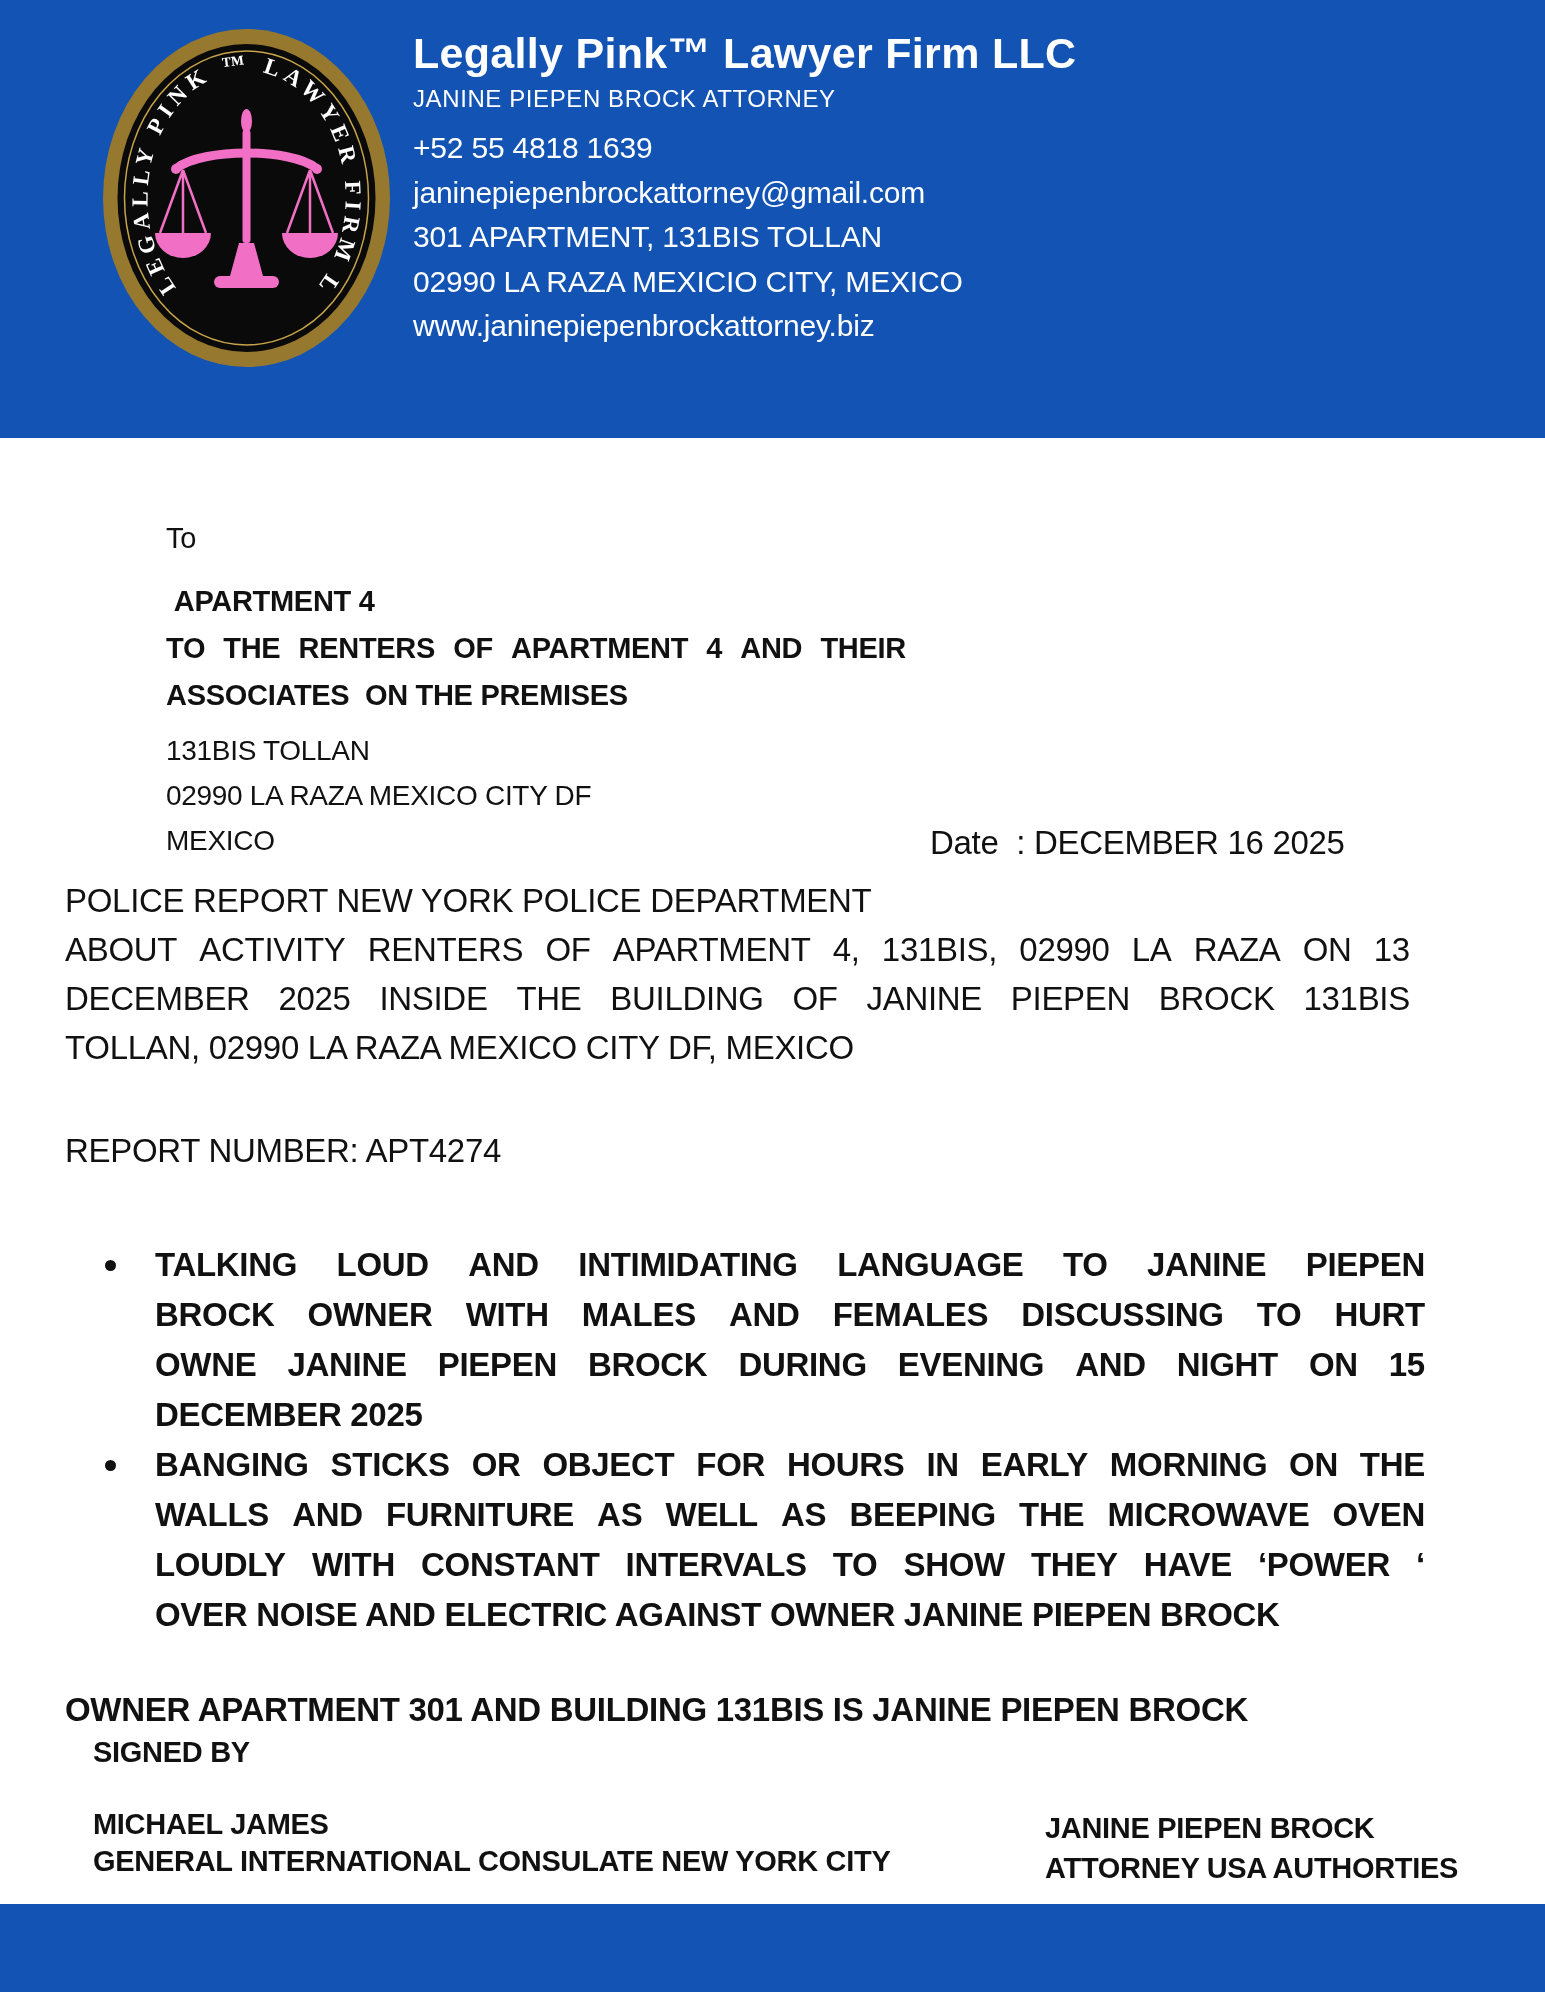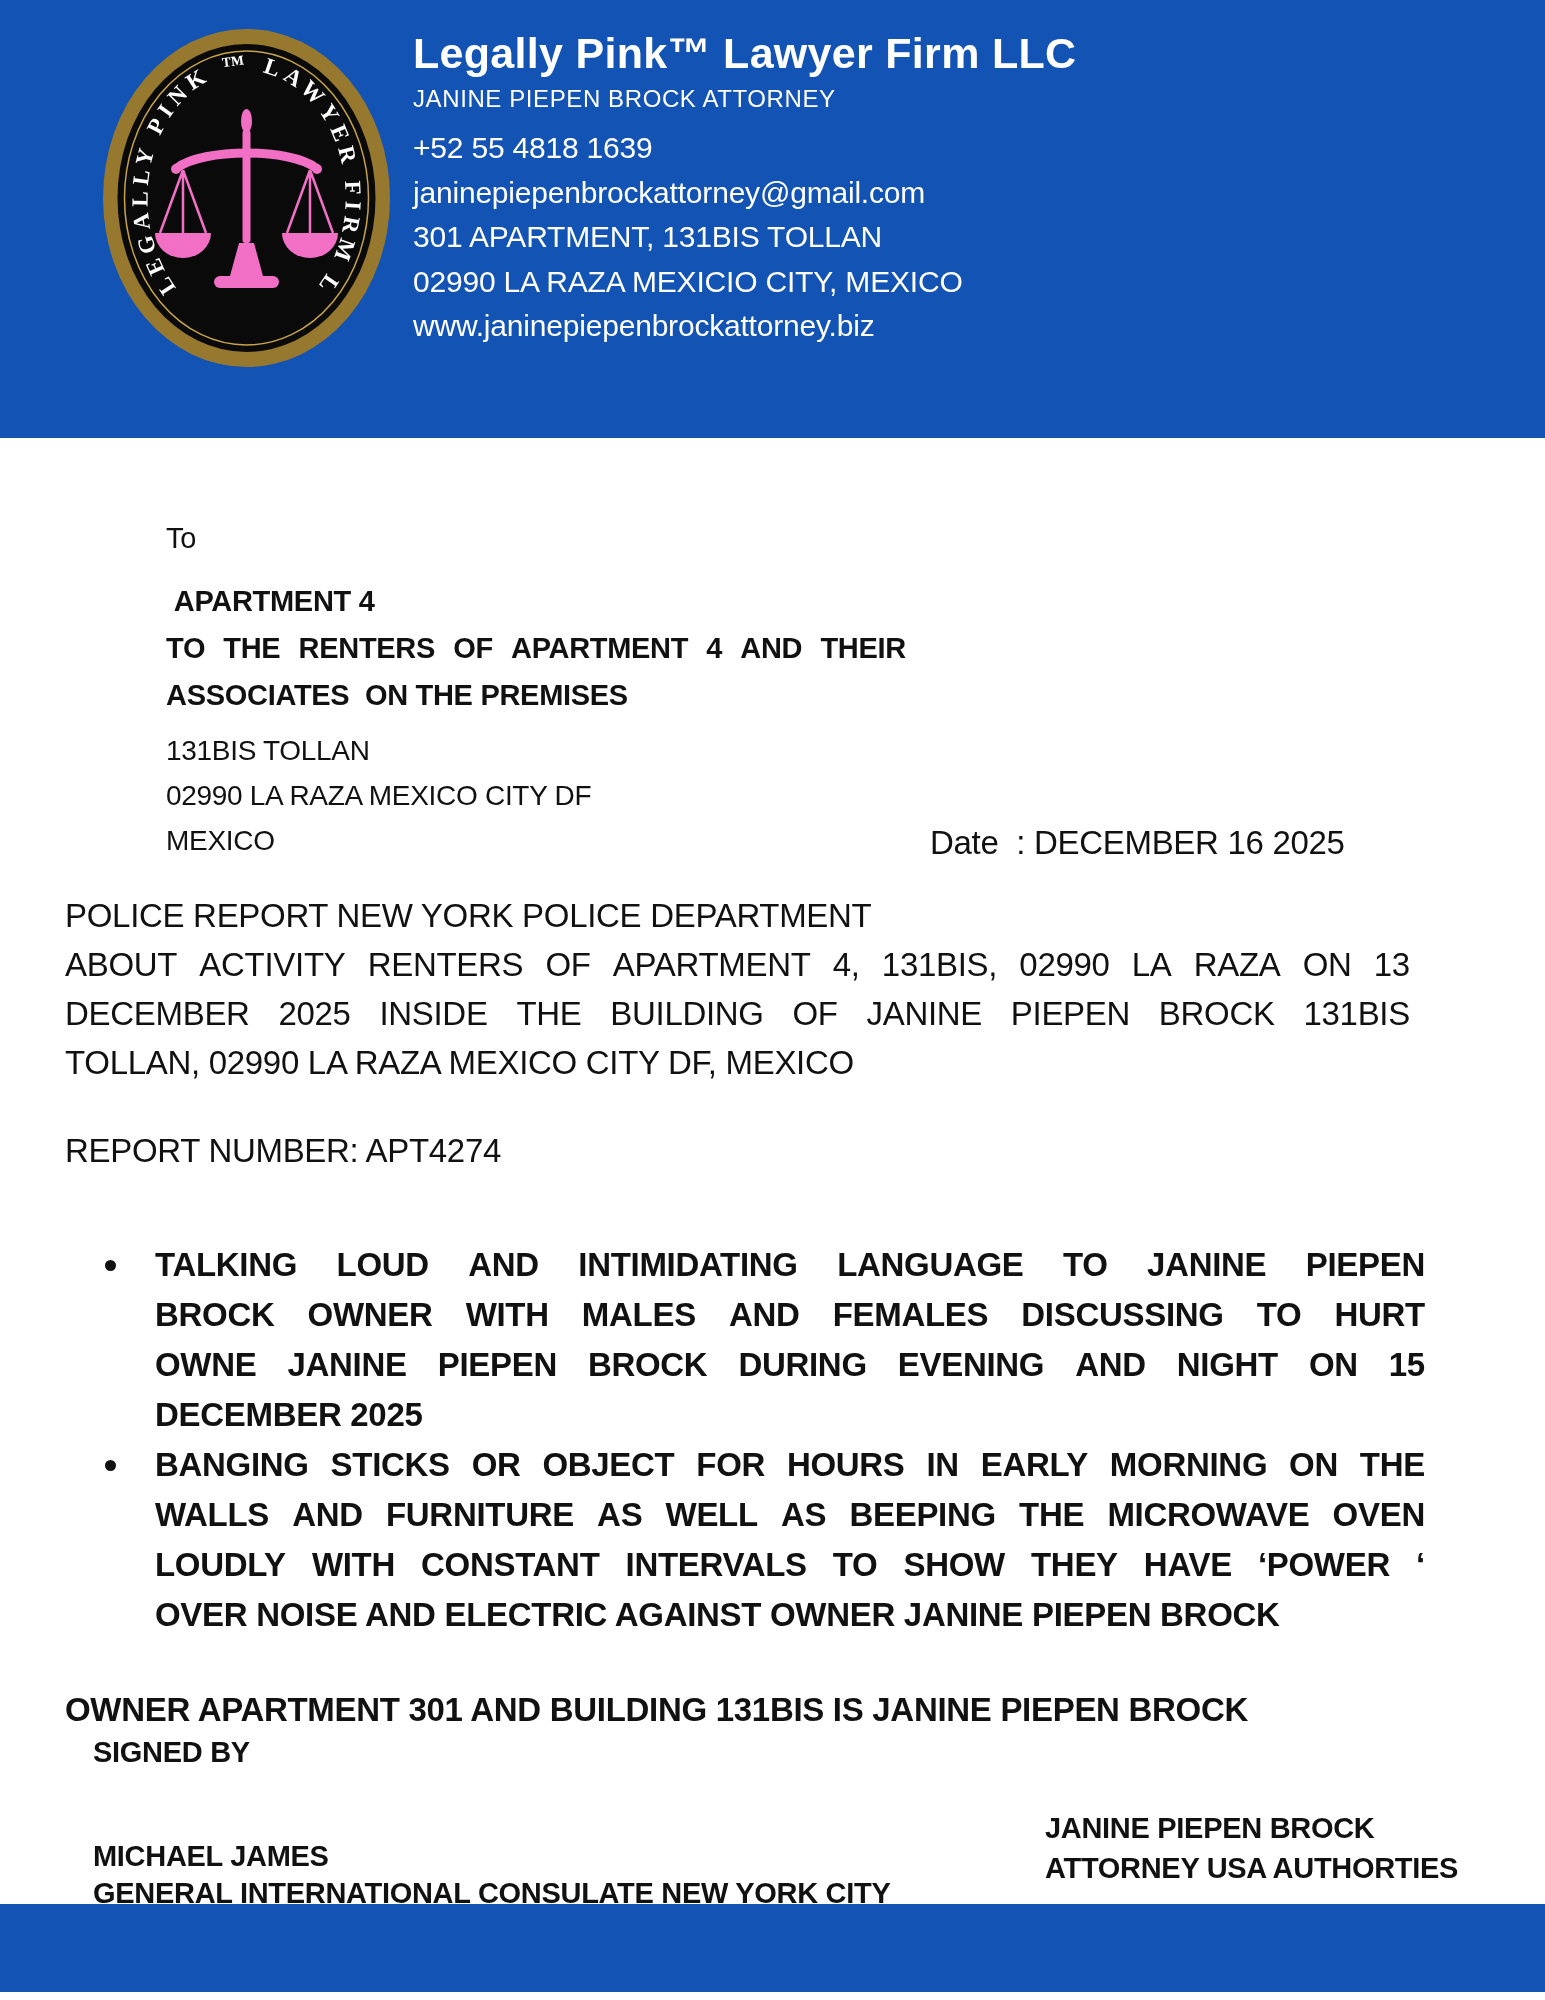--- a/index.html
+++ b/index.html
@@ -30,31 +30,31 @@
   .attorney-name{font-size:24px;font-weight:normal;line-height:46px;letter-spacing:0.6px;}
   .contacts{margin-top:4px;}
   .contact{font-size:30px;font-weight:400;line-height:44.5px;letter-spacing:-0.2px;}
   
   .doc-text{letter-spacing:-0.3px;}
   .prewrap{white-space:pre-wrap;}
   .to-label{left:166px;top:522px;font-size:29px;}
   .recipient-bold{left:166px;top:578px;width:740px;font-size:29px;font-weight:bold;line-height:47px;}
   .recipient-address{left:166px;top:728px;font-size:28px;line-height:45px;}
   .date-line{left:930px;top:824px;font-size:33px;white-space:pre;}
-  .intro{left:65px;top:876px;width:1345px;font-size:33px;line-height:49px;margin-top:15px;}
+  .intro{left:65px;top:876px;width:1345px;font-size:33px;line-height:49px;}
   .report-number{left:65px;top:1132px;font-size:33px;font-weight:normal;}
   .bullets{left:105px;top:1240px;width:1320px;}
   .bullet{display:flex;align-items:flex-start;}
   .dot{flex:0 0 11px;width:11px;height:11px;border-radius:50%;background:#111;margin-top:20px;}
   .bullet-lines{margin-left:39px;width:1270px;font-size:33px;font-weight:bold;line-height:50px;}
   .line{min-height:1em;}
   .just{display:flex;justify-content:space-between;}
   .owner-line{left:65px;top:1691px;font-size:33px;font-weight:bold;letter-spacing:-0.3px;}
   .signed-by{left:93px;top:1736px;font-size:29px;font-weight:bold;}
-  .sig-left{left:93px;top:1806px;font-size:29px;font-weight:bold;line-height:37px;margin-top:32px;}
+  .sig-left{left:93px;top:1806px;font-size:29px;font-weight:bold;line-height:37px;}
   .sig-right{left:1045px;top:1800px;font-size:29px;font-weight:bold;line-height:40px;margin-top:8px;}
 </style>
 </head>
 <body>
 
 <header class="header">
   <div class="seal">
     <svg viewBox="0 0 287 338" aria-hidden="true">
       <ellipse class="seal-gold" cx="143.5" cy="169" rx="143.5" ry="169"></ellipse>
       <ellipse class="seal-black" cx="143.5" cy="169" rx="129" ry="154"></ellipse>

